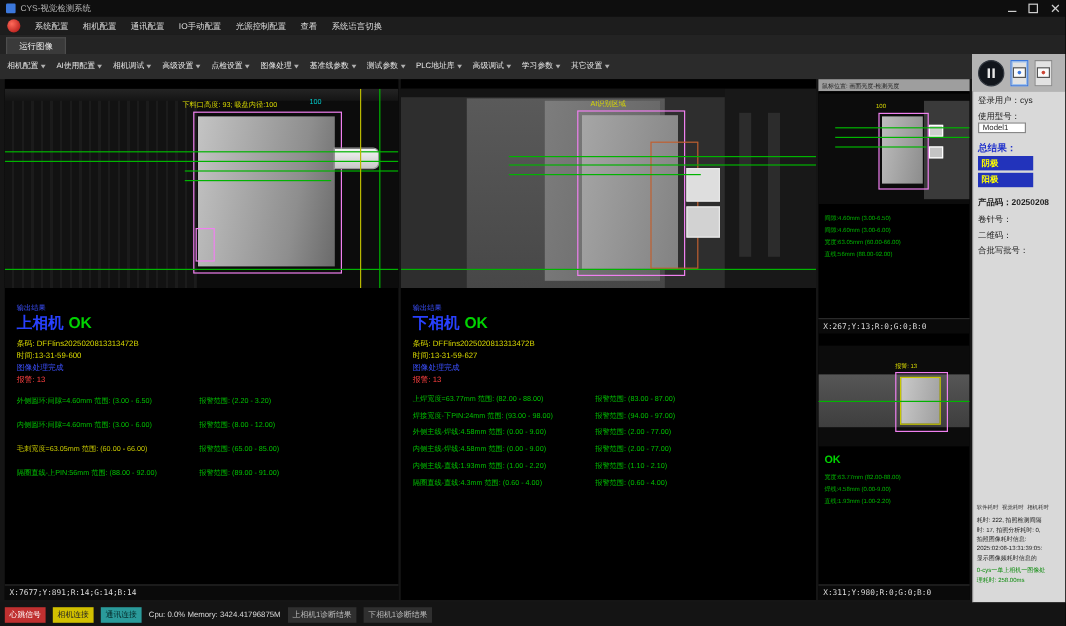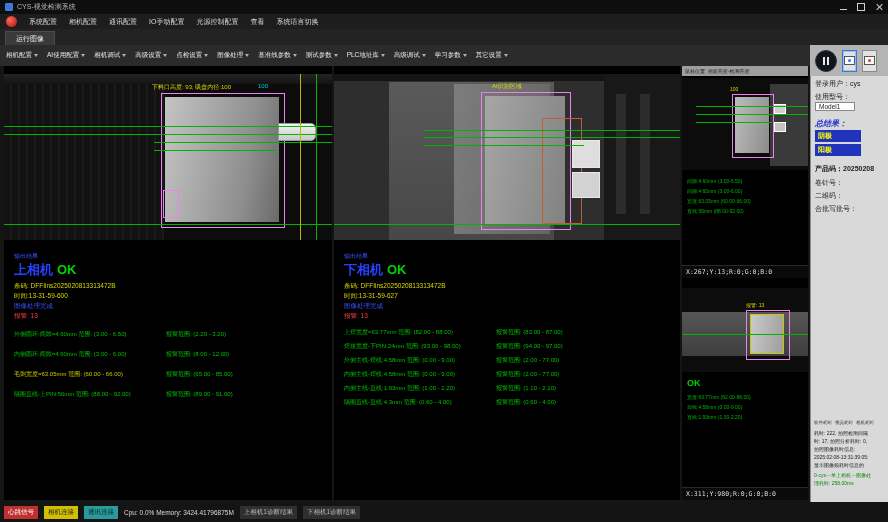--- a/index.html
+++ b/index.html
@@ -216,20 +216,23 @@
     </div>
     <div class="mrow" style="top:304px;">
       <span class="m-left warn">毛刺宽度=63.05mm 范围: (60.00 - 66.00)</span>
       <span class="m-alarm">报警范围: (65.00 - 85.00)</span>
     </div>
     <div class="mrow" style="top:324px;">
       <span class="m-left">隔圈直线-上PIN:56mm 范围: (88.00 - 92.00)</span>
       <span class="m-alarm">报警范围: (89.00 - 91.00)</span>
     </div>
 
+    <div class="coords-bar">
+      <span>X:7677;Y:891;R:14;G:14;B:14</span>
+    </div>
   </div>
 
   <div class="panel" style="left:334px;top:66px;width:346px;height:434px;">
     <div class="cam-img" style="top:8px;height:166px;background:#2e2e2e;">
       <div class="abs" style="left:0;top:0;width:346px;height:7px;background:#141414;"></div>
       <div class="abs" style="left:55px;top:8px;width:165px;height:158px;background:linear-gradient(#5a5a5a,#474747);"></div>
       <div class="abs" style="left:120px;top:10px;width:96px;height:150px;background:linear-gradient(100deg,#7d7d7d,#646464);"></div>
       <div class="outline-pink" style="left:147px;top:18px;width:88px;height:136px;"></div>
       <div class="abs" style="left:151px;top:22px;width:80px;height:128px;background:linear-gradient(100deg,#a6a6a6,#828282);"></div>
       <div class="outline-orange" style="left:208px;top:44px;width:38px;height:104px;"></div>
@@ -314,21 +317,21 @@
     <span class="pv-line" style="top:136px;">直线:1.93mm (1.00-2.20)</span>
     <div class="coords-bar">
       <span>X:311;Y:980;R:0;G:0;B:0</span>
     </div>
   </div>
 
   <div class="info-panel">
     <span class="ip-row" style="top:3px;"><span>登录用户：</span><span>cys</span></span>
     <span class="ip-row" style="top:16px;"><span>使用型号：</span></span>
     <span class="ip-row model-box" style="top:26px;left:4px;">Model1</span>
-    <span class="ip-row" style="top:42px;color:#2233cc;font-weight:bold;font-size:8px;font-style:italic;">总结果：</span>
+    <span class="ip-row" style="top:42px;color:#2233cc;font-weight:bold;font-size:8px;">总结果：</span>
     <span class="badge" style="top:54px;">阴极</span>
     <span class="badge" style="top:68px;">阳极</span>
     <span class="ip-row" style="top:88px;font-weight:bold;"><span>产品码：</span><span>20250208</span></span>
     <span class="ip-row" style="top:102px;">卷针号：</span>
     <span class="ip-row" style="top:115px;">二维码：</span>
     <span class="ip-row" style="top:128px;">合批写批号：</span>
 
     <div class="stats-tabs">
       <span>软件耗时</span>
       <span>视觉耗时</span>

